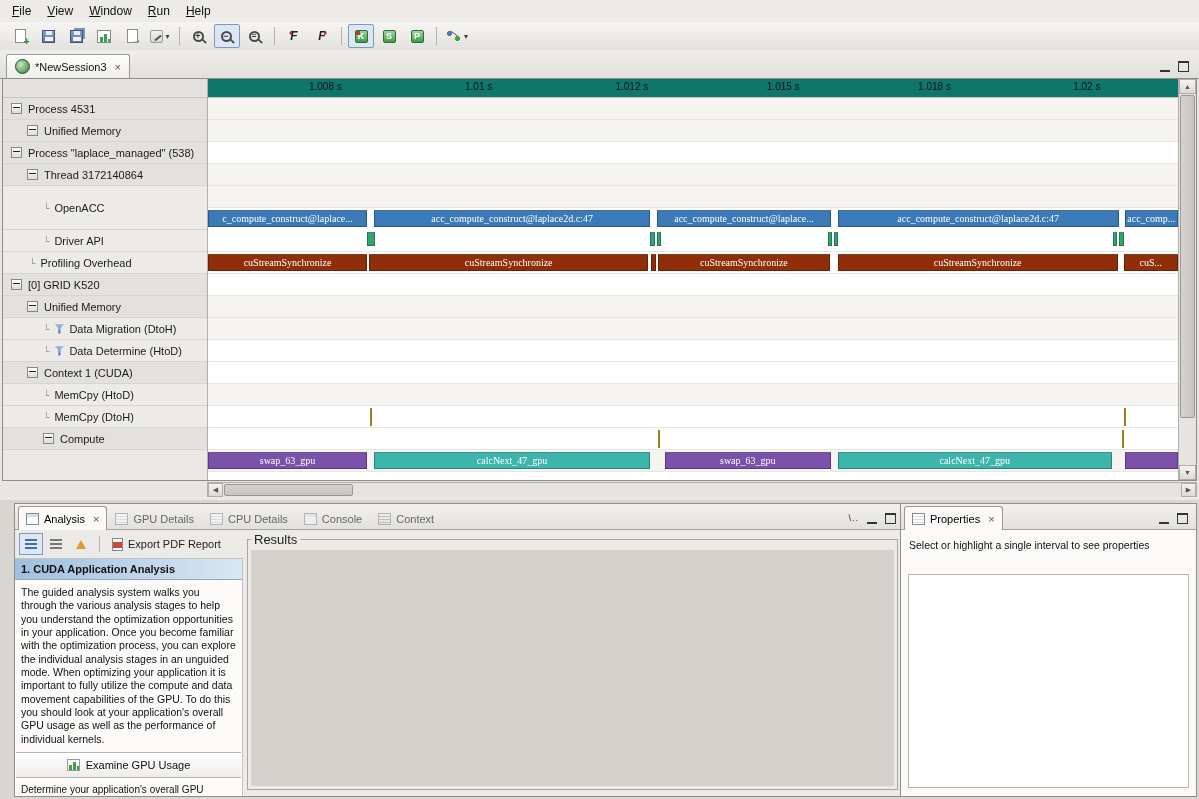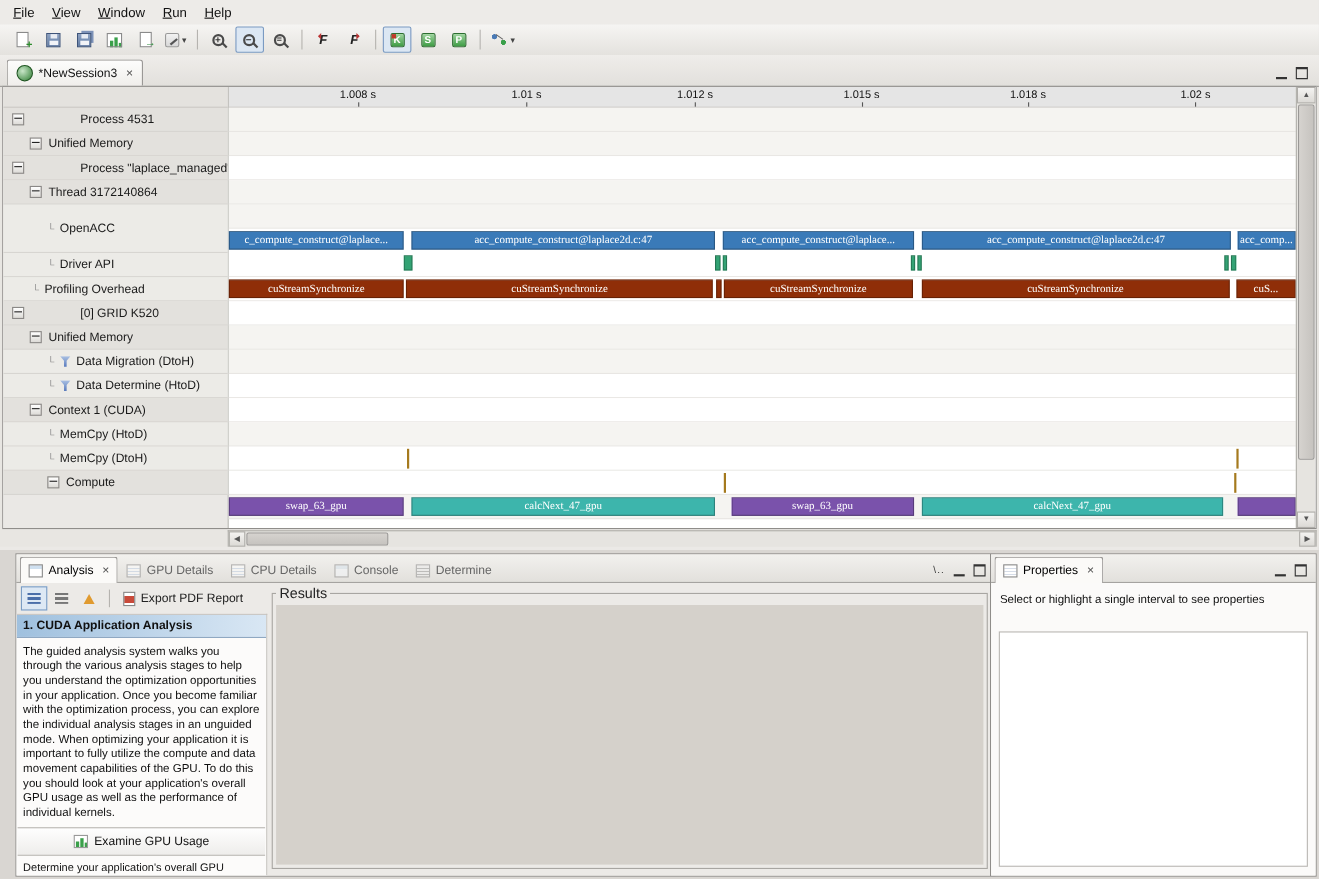--- a/index.html
+++ b/index.html
@@ -63,33 +63,33 @@
   .winbtns{margin-left:auto;display:flex;gap:8px;align-items:center;padding:0 10px 6px 0;}
   .ic-min{width:10px;height:8px;border-bottom:2px solid #333;display:inline-block;}
   .ic-max{width:9px;height:8px;border:1px solid #333;border-top-width:2px;display:inline-block;}
 
   .tl-frame{position:absolute;top:28px;left:2px;right:2px;bottom:16px;border:1px solid #8f8d8a;background:#fff;display:flex;overflow:hidden;}
   .tree-col{width:204px;background:#eae8e5;border-right:1px solid #b0aeaa;flex:none;display:flex;flex-direction:column;}
   .tree-corner{height:18px;background:#e4e2de;border-bottom:1px solid #c6c4c0;flex:none;}
   .tree-row{display:flex;align-items:center;border-bottom:1px solid #d7d5d1;box-sizing:border-box;overflow:hidden;white-space:nowrap;}
   .tree-row.group{background:#e3e1dd;}
   .tree-row.leaf,.tree-row.filter{background:#ecebe7;}
-  .tree-row.lv0{padding-left:8px;gap:45px;}
+  .tree-row.lv0{padding-left:8px;}
   .tree-row.lv1{padding-left:24px;}
   .tree-row.lv1.leaf{padding-left:26px;}
   .tree-row.lv2{padding-left:40px;}
   .expander{width:9px;height:9px;flex:none;border:1px solid #8a8886;background:linear-gradient(#fff,#dddbd7);position:relative;margin-right:6px;}
   .expander::before{content:"";position:absolute;left:1px;right:1px;top:3px;border-top:1px solid #222;}
   .connector{color:#888;font-size:9px;margin-right:5px;flex:none;}
   .connector::before{content:"└";}
   .funnel{width:10px;height:10px;flex:none;margin-right:5px;background:linear-gradient(#a8bfe2,#5577bb);clip-path:polygon(0 0,100% 0,62% 45%,62% 100%,38% 100%,38% 45%);}
   .tree-label{font-size:11px;color:#1a1a1a;}
 
   .time-area{flex:1;display:flex;flex-direction:column;position:relative;min-width:0;}
-  .ruler{height:18px;background:#e5e5e5;border-bottom:1px solid #c6c4c0;position:relative;flex:none;}
+  .ruler{height:18px;background:#0f766e;border-bottom:1px solid #c6c4c0;position:relative;flex:none;}
   .rtick{position:absolute;top:2px;transform:translateX(-50%);font-size:10px;color:#111;}
   .rtick::after{content:"";position:absolute;left:50%;top:12px;height:4px;border-left:1px solid #555;}
   .time-rows{flex:1;position:relative;background:#fff;}
   .time-row{position:relative;border-bottom:1px solid #e8e6e3;box-sizing:border-box;background:#fff;}
   .time-row.group{background:#f5f4f1;}
   .lane{position:relative;width:100%;}
   .tbar{position:absolute;top:2px;bottom:3px;display:flex;align-items:center;justify-content:center;box-shadow:inset 0 0 0 1px rgba(0,0,0,.28),inset 0 1px 0 rgba(255,255,255,.22);overflow:hidden;font-family:Liberation Serif, serif;}
   .tbar span{font-size:10px;color:#fff;white-space:nowrap;overflow:hidden;padding:0 2px;}
   .lane.markers .tbar{top:2px;bottom:auto;height:14px;}
   .lane.ticks .tbar{top:2px;bottom:2px;box-shadow:none;}
@@ -431,21 +431,21 @@
           <div class="ptab">
             <span class="tico ico-cpu-details"></span>
             <span class="ptab-label">CPU Details</span>
           </div>
           <div class="ptab">
             <span class="tico ico-console"></span>
             <span class="ptab-label">Console</span>
           </div>
           <div class="ptab">
             <span class="tico ico-settings"></span>
-            <span class="ptab-label">Determine</span>
+            <span class="ptab-label">Context</span>
           </div>
           <span class="pwin">
             <span class="view-menu">\..</span>
             <span class="ic-min"></span>
             <span class="ic-max"></span>
           </span>
         </div>
       <div class="an-body">
         <div class="an-toolbar">
           <span class="an-tbtn selected">

